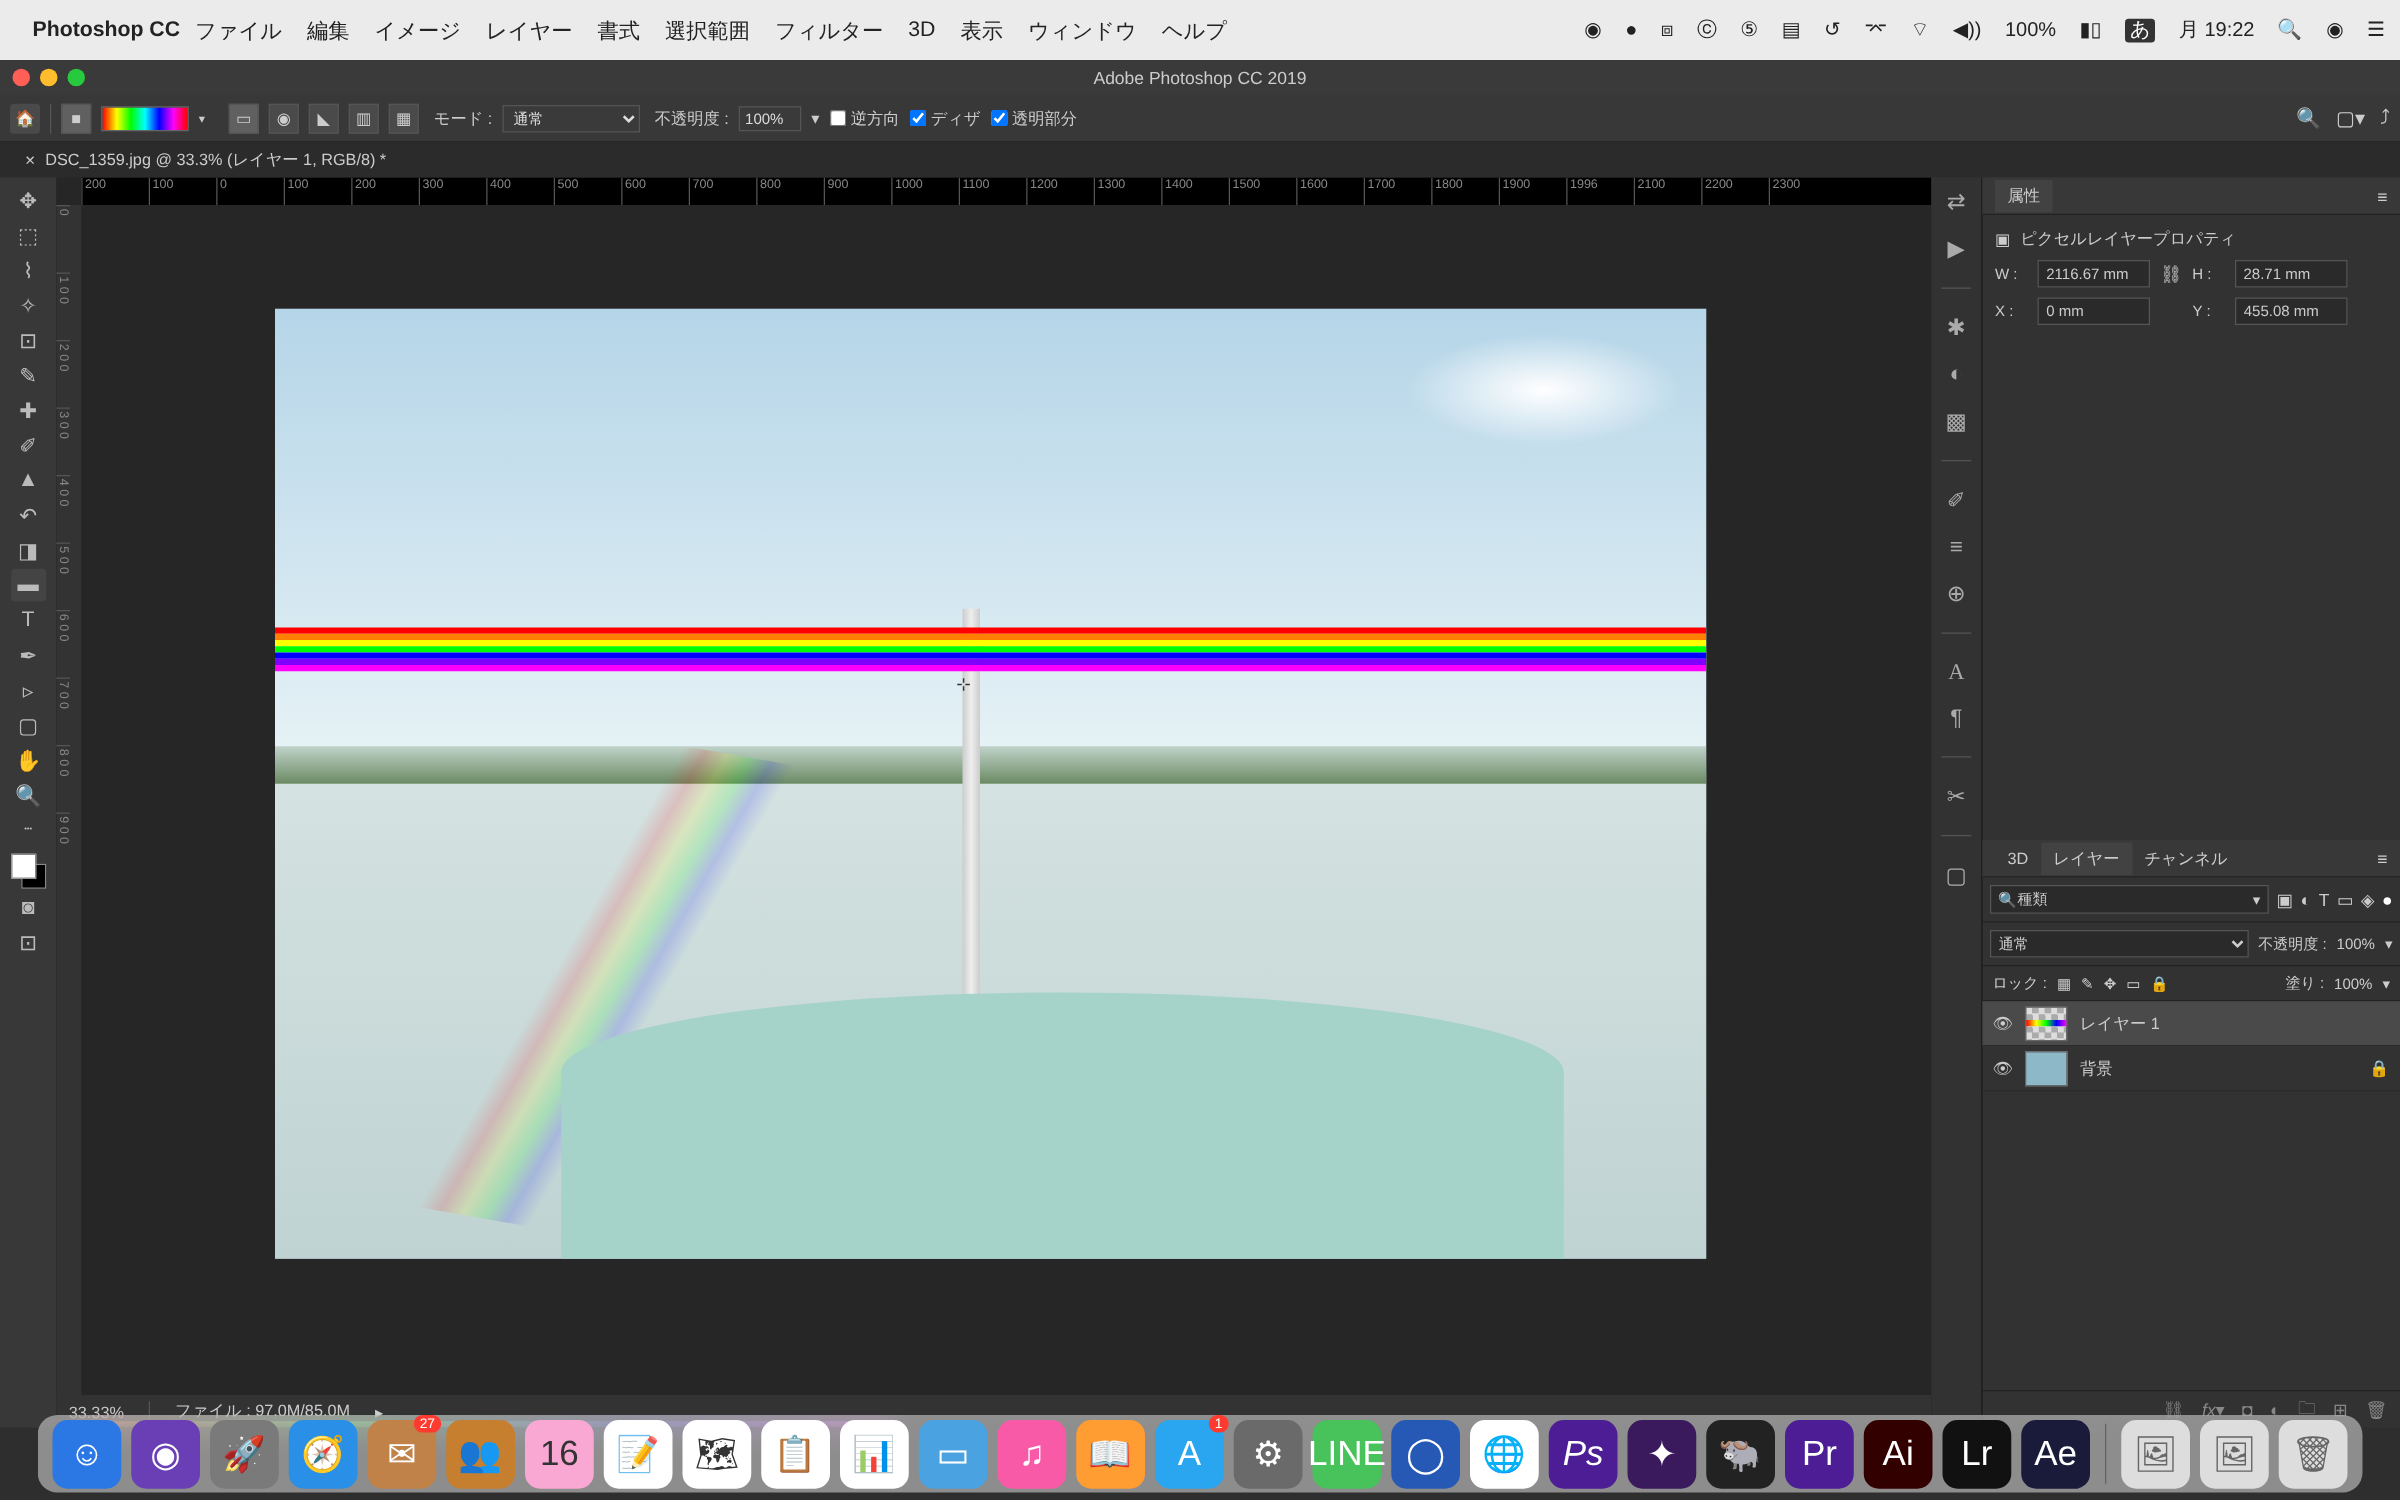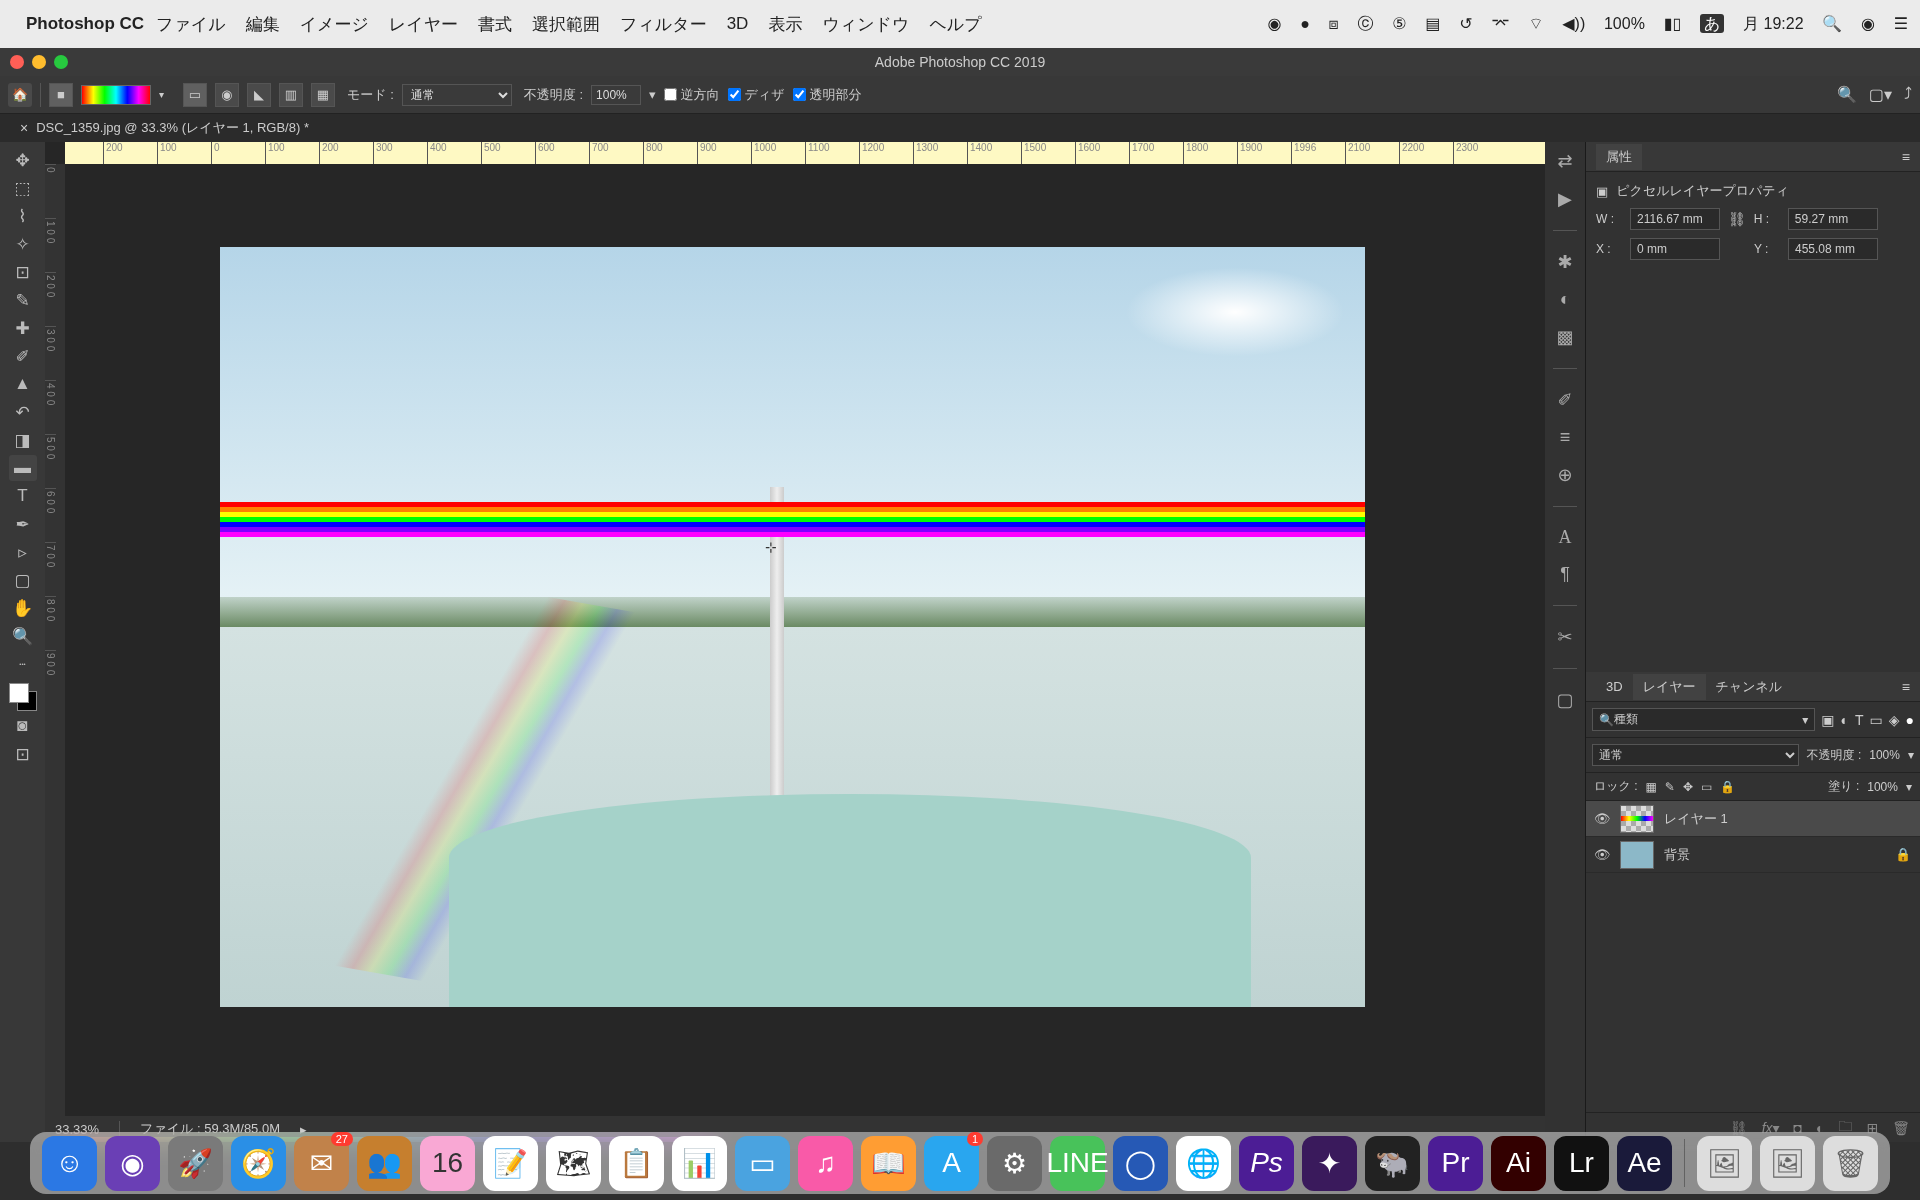--- a/index.html
+++ b/index.html
@@ -42,21 +42,21 @@
 .main { display:flex; height:1000px; }
 .toolbar { width:45px; background:#383838; padding-top:5px; display:flex; flex-direction:column; align-items:center; gap:2px; }
 .tool { width:28px; height:26px; display:flex; align-items:center; justify-content:center; font-size:17px; color:#bbb; border-radius:3px; }
 .tool.active { background:#444; }
 .tool.dots { font-size:6px; }
 .swatch { width:28px; height:28px; position:relative; margin-top:4px; }
 .swatch .fg { width:20px; height:20px; background:#fff; border:1px solid #888; position:absolute; top:0; left:0; }
 .swatch .bg { width:20px; height:20px; background:#000; border:1px solid #888; position:absolute; bottom:0; right:0; }
 
 .canvas-area { flex:1; background:#262626; position:relative; overflow:hidden; }
-.ruler-h { position:absolute; top:0; left:20px; right:0; height:22px; background:#fef9c3; display:flex; font-size:10px; color:#888; overflow:hidden;justify-content:center; }
+.ruler-h { position:absolute; top:0; left:20px; right:0; height:22px; background:#000000; display:flex; font-size:10px; color:#888; overflow:hidden; }
 .ruler-h span { width:54px; flex-shrink:0; border-left:1px solid #555; padding-left:2px; }
 .ruler-v { position:absolute; top:22px; left:0; width:20px; bottom:0; background:#333; }
 .ruler-v span { display:block; height:54px; font-size:10px; color:#888; border-top:1px solid #555; writing-mode:vertical-rl; padding-top:2px; }
 
 .canvas { position:absolute; top:105px; left:175px; width:1145px; height:760px; background:#aaccd8; overflow:hidden; }
 .canvas .sky { position:absolute; top:0; left:0; right:0; height:55%; background:linear-gradient(180deg,#b5d5e8,#eef7f8); }
 .canvas .clouds { position:absolute; top:20px; right:20px; width:220px; height:90px; background:radial-gradient(ellipse,#fff,rgba(255,255,255,0) 70%); }
 .canvas .ground { position:absolute; bottom:0; left:0; right:0; height:50%; background:linear-gradient(180deg,#d4e2e1,#bfd3d2); }
 .canvas .pool { position:absolute; bottom:0; left:20%; width:70%; height:28%; background:#a5d2c9; border-radius:50% 50% 0 0 / 30% 30% 0 0; }
 .canvas .trees { position:absolute; top:46%; left:0; right:0; height:30px; background:linear-gradient(0deg,#6a8a63,rgba(106,138,99,.3)); }
@@ -287,21 +287,21 @@
           <div class="rb rb4"></div>
           <div class="rb rb5"></div>
           <div class="rb rb6"></div>
           <div class="rb rb7"></div>
       </div>
       <div class="cursor">⊹</div>
     </div>
     <div class="statusbar">
       <span>33.33%</span>
       <span class="sep"></span>
-      <span>ファイル : 59.3M/85.0M</span>
+      <span>ファイル : 97.0M/85.0M</span>
       <span>▸</span>
     </div>
     <div class="progressbar"></div>
   </div>
 
   <div class="dockstrip">
     <span class="i">⇄</span>
     <span class="i">▶</span>
     <div class="grp"></div>
     <span class="i">✱</span>
@@ -328,21 +328,21 @@
     <div class="pbody">
       <div class="proprow">
           <span>▣</span>
           <span>ピクセルレイヤープロパティ</span>
         </div>
       <div class="proprow">
         <span class="lbl">W :</span>
         <span class="val">2116.67 mm</span>
         <span class="link">⛓</span>
         <span class="lbl">H :</span>
-        <span class="val">59.27 mm</span>
+        <span class="val">28.71 mm</span>
       </div>
       <div class="proprow">
         <span class="lbl">X :</span>
         <span class="val">0 mm</span>
         <span style="width:18px"></span>
         <span class="lbl">Y :</span>
         <span class="val">455.08 mm</span>
       </div>
     </div>
 

